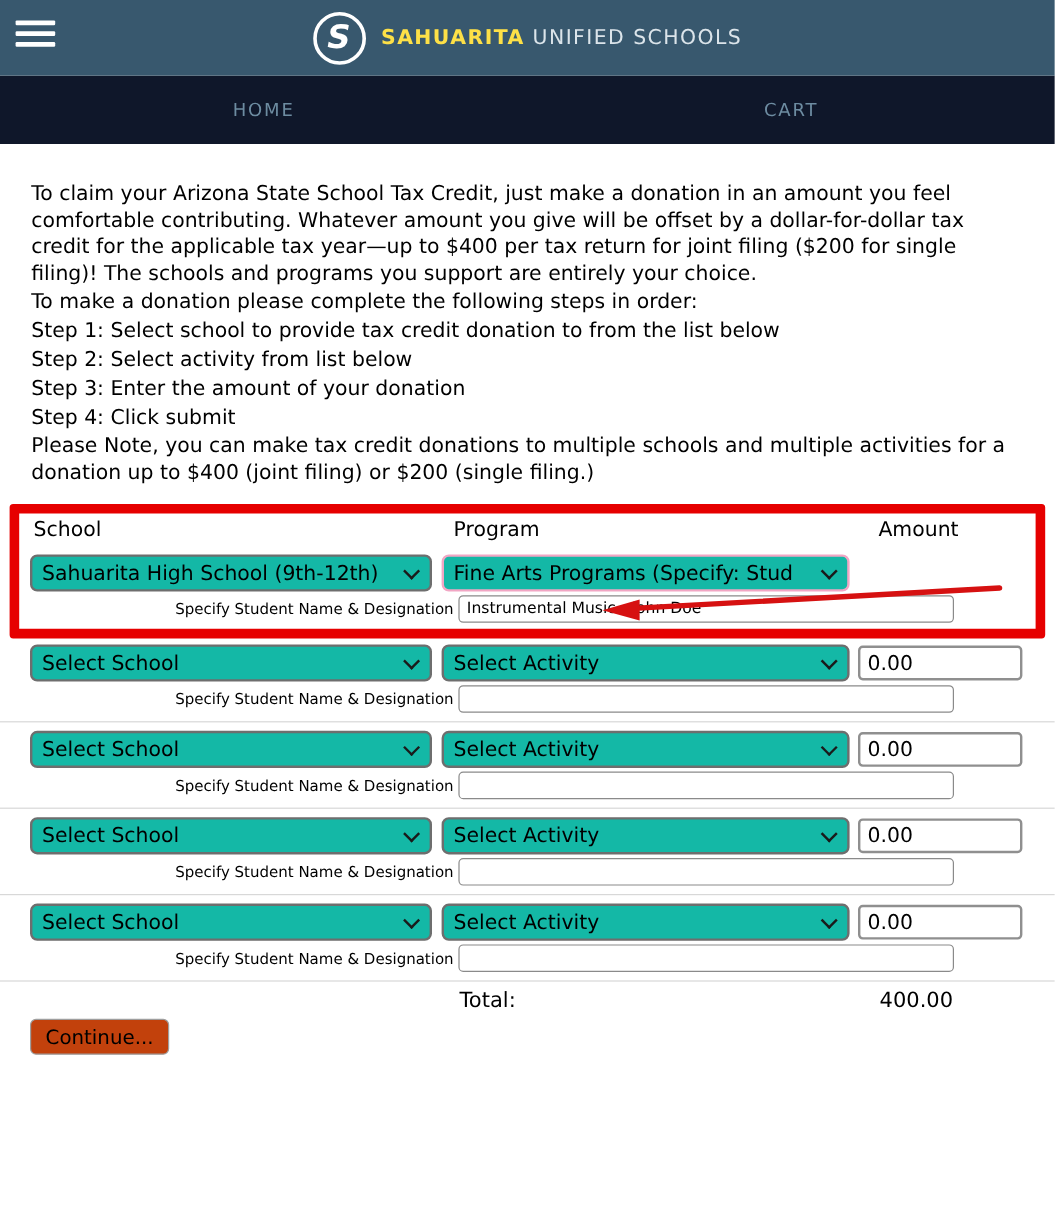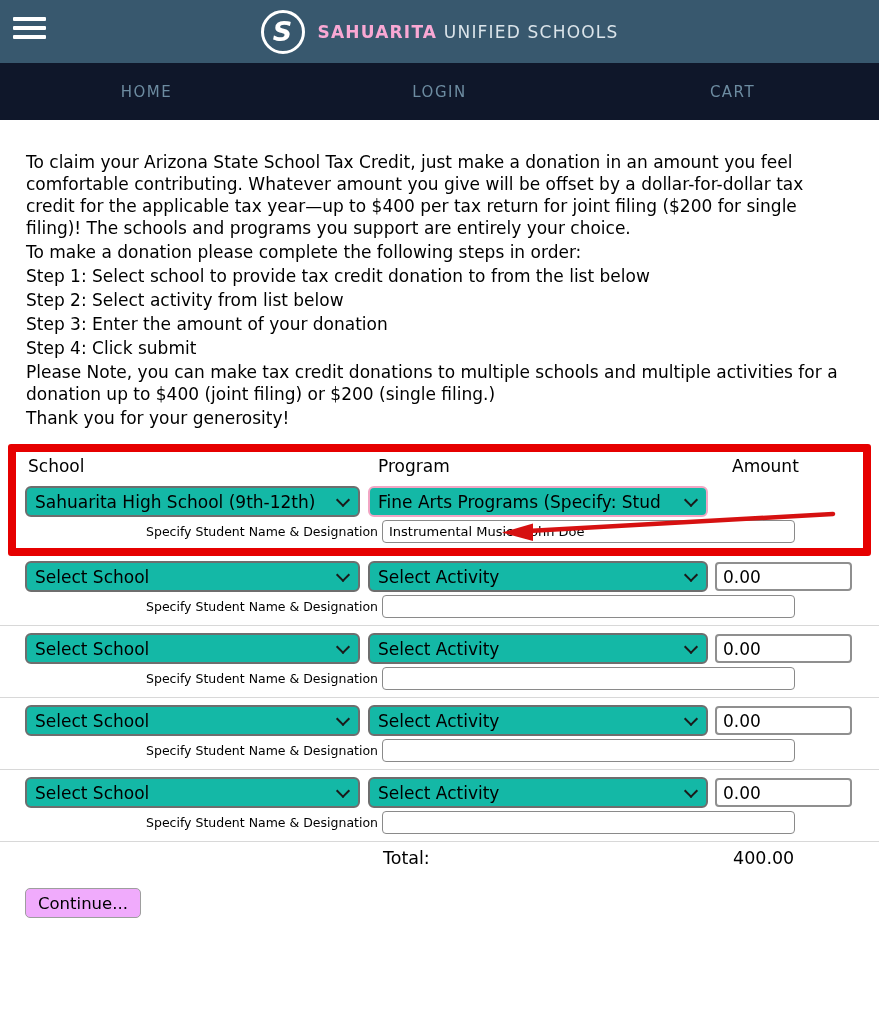--- a/index.html
+++ b/index.html
@@ -13,21 +13,21 @@
   .header { position:relative; height:63px; background:#38586e; }
   .hamburger { position:absolute; left:13px; top:17px; width:33px; cursor:pointer; }
   .hamburger .bar { height:4px; background:#fff; border-radius:1px; margin-bottom:5px; }
   .hamburger .bar:last-child { margin-bottom:0; }
   .brand { position:absolute; left:50%; top:0; height:63px; transform:translateX(-50%);
            display:flex; align-items:center; gap:13px; }
   .logo-circle { width:44px; height:44px; box-sizing:border-box; border:3px solid #fff;
                  border-radius:50%; display:flex; align-items:center; justify-content:center;
                  color:#fff; font-weight:bold; font-size:27px; font-style:italic; }
   .brand-title { font-size:17px; letter-spacing:1.2px; color:#dbe4ea; white-space:nowrap; }
-  .brand-title .bold { font-weight:bold; color:#f9a8d4; }
+  .brand-title .bold { font-weight:bold; color:#fde047; }
   
   .nav { height:57px; display:flex; align-items:center; background:#0f172a; }
   .nav-item { flex:1; text-align:center; font-size:15px; letter-spacing:1.5px;
               color:#6d8ca1; cursor:pointer; }
   
   .content { padding:0 26px; font-size:17px; line-height:22px; }
   .content p { margin:2px 0 0; }
   .content p.first { margin-top:31px; }
   
   .form-wrap { position:relative; margin-top:15px; }
@@ -52,54 +52,52 @@
                  border-radius:4px; font-family:inherit; font-size:17px; padding:0 6px; }
   .student-row { margin-top:3px; display:flex; align-items:center;padding-left:46px; }
   .student-label { flex:none; width:307px; margin-left:25px; text-align:right;
                    font-size:12.5px; padding-right:4px; white-space:nowrap; }
   input.student { box-sizing:border-box; width:413px; height:23px; border:1px solid #8a8a8a;
                   border-radius:4px; font-family:inherit; font-size:13px; padding:0 6px; }
   .row-first { padding-bottom:11px; }
   .form-row { padding:7px 0; border-bottom:1px solid #d8d8d8; }
   .total-row { padding-top:6px; font-size:17.5px; }
   .t-label { padding-left:15px; } .t-value { padding-left:3px; }
-  .continue-btn { margin:20px 0 0 25px; height:28px; padding:0 12px; font-size:16.5px;
-                  font-family:inherit; background:#f0abfc; border:1px solid #9e9e9e;
+  .continue-btn { margin:5px 0 0 25px; height:28px; padding:0 12px; font-size:16.5px;
+                  font-family:inherit; background:#c2410c; border:1px solid #9e9e9e;
                   border-radius:5px; cursor:pointer; color:#000; }
 </style>
 </head>
 <body>
 
 <div class="header">
   <div class="hamburger">
     <div class="bar"></div>
     <div class="bar"></div>
     <div class="bar"></div>
   </div>
   <div class="brand">
     <div class="logo-circle">S</div>
     <div class="brand-title"><span class="bold">SAHUARITA</span><span> UNIFIED SCHOOLS</span></div>
   </div>
 </div>
 
 <div class="nav">
   <div class="nav-item">HOME</div>
-  <div class="nav-item">LOGIN</div>
   <div class="nav-item">CART</div>
 </div>
 
 <div class="content">
   <p class="first">To claim your Arizona State School Tax Credit, just make a donation in an amount you feel comfortable contributing. Whatever amount you give will be offset by a dollar-for-dollar tax credit for the applicable tax year—up to $400 per tax return for joint filing ($200 for single filing)! The schools and programs you support are entirely your choice.</p>
   <p>To make a donation please complete the following steps in order:</p>
   <p>Step 1: Select school to provide tax credit donation to from the list below</p>
   <p>Step 2: Select activity from list below</p>
   <p>Step 3: Enter the amount of your donation</p>
   <p>Step 4: Click submit</p>
   <p>Please Note, you can make tax credit donations to multiple schools and multiple activities for a donation up to $400 (joint filing) or $200 (single filing.)</p>
-  <p>Thank you for your generosity!</p>
 </div>
 
 <div class="form-wrap">
 
   
   <div class="red-box"></div>
   
   <svg class="arrow-svg" width="879" height="120" viewBox="0 0 879 120">
     <line x1="833" y1="70" x2="528" y2="87" stroke="#d61111" stroke-width="4.5" stroke-linecap="round"></line>
     <polygon points="502,88.5 533,79.5 533,97" fill="#d61111"></polygon>

